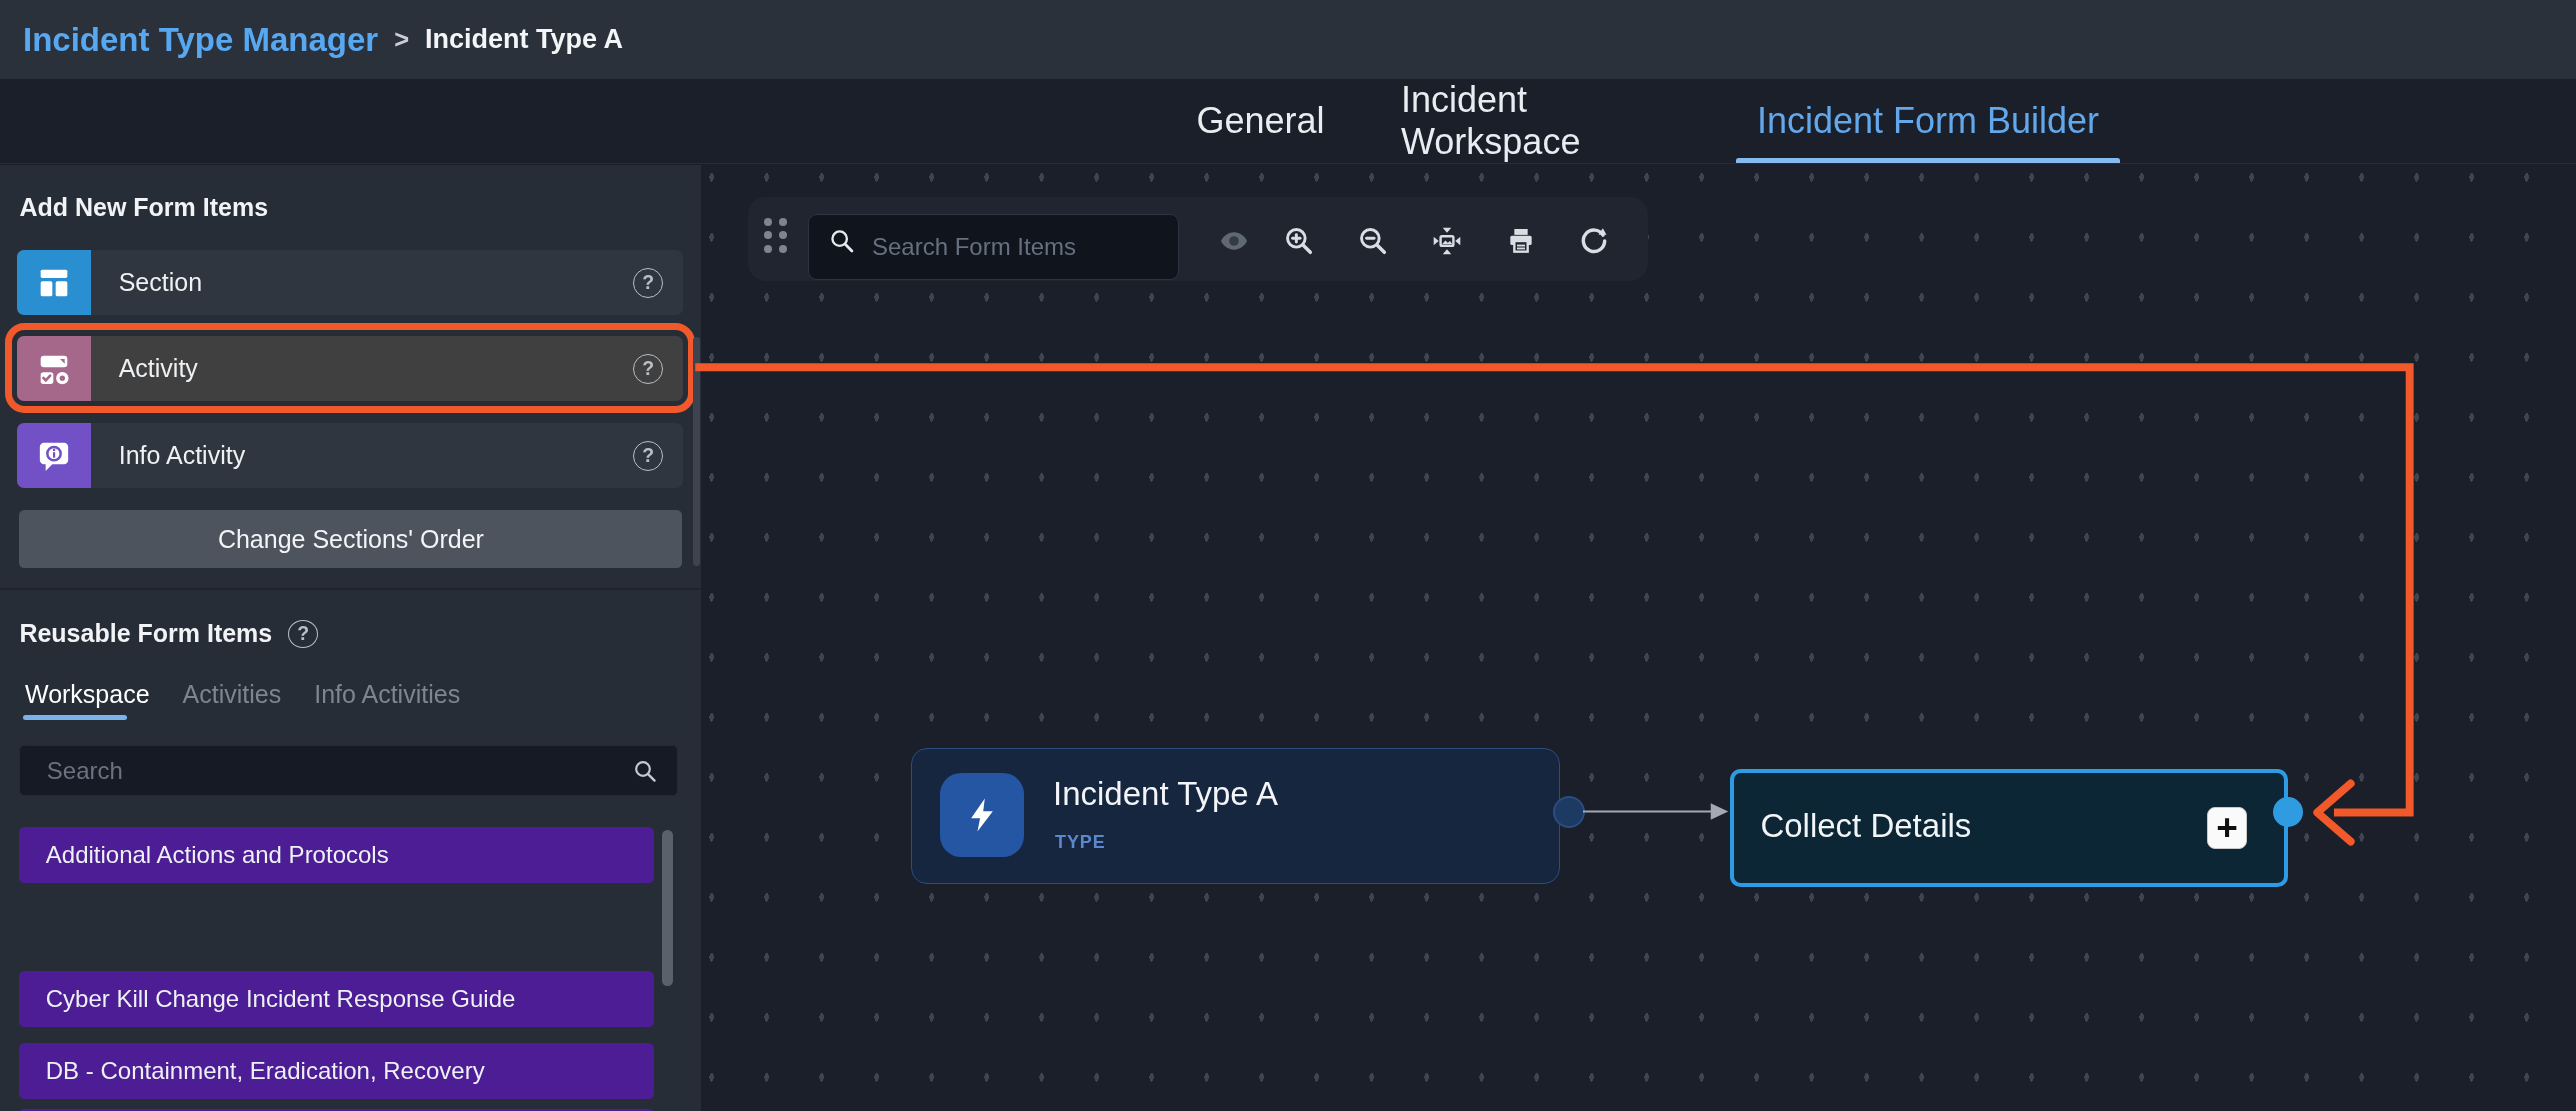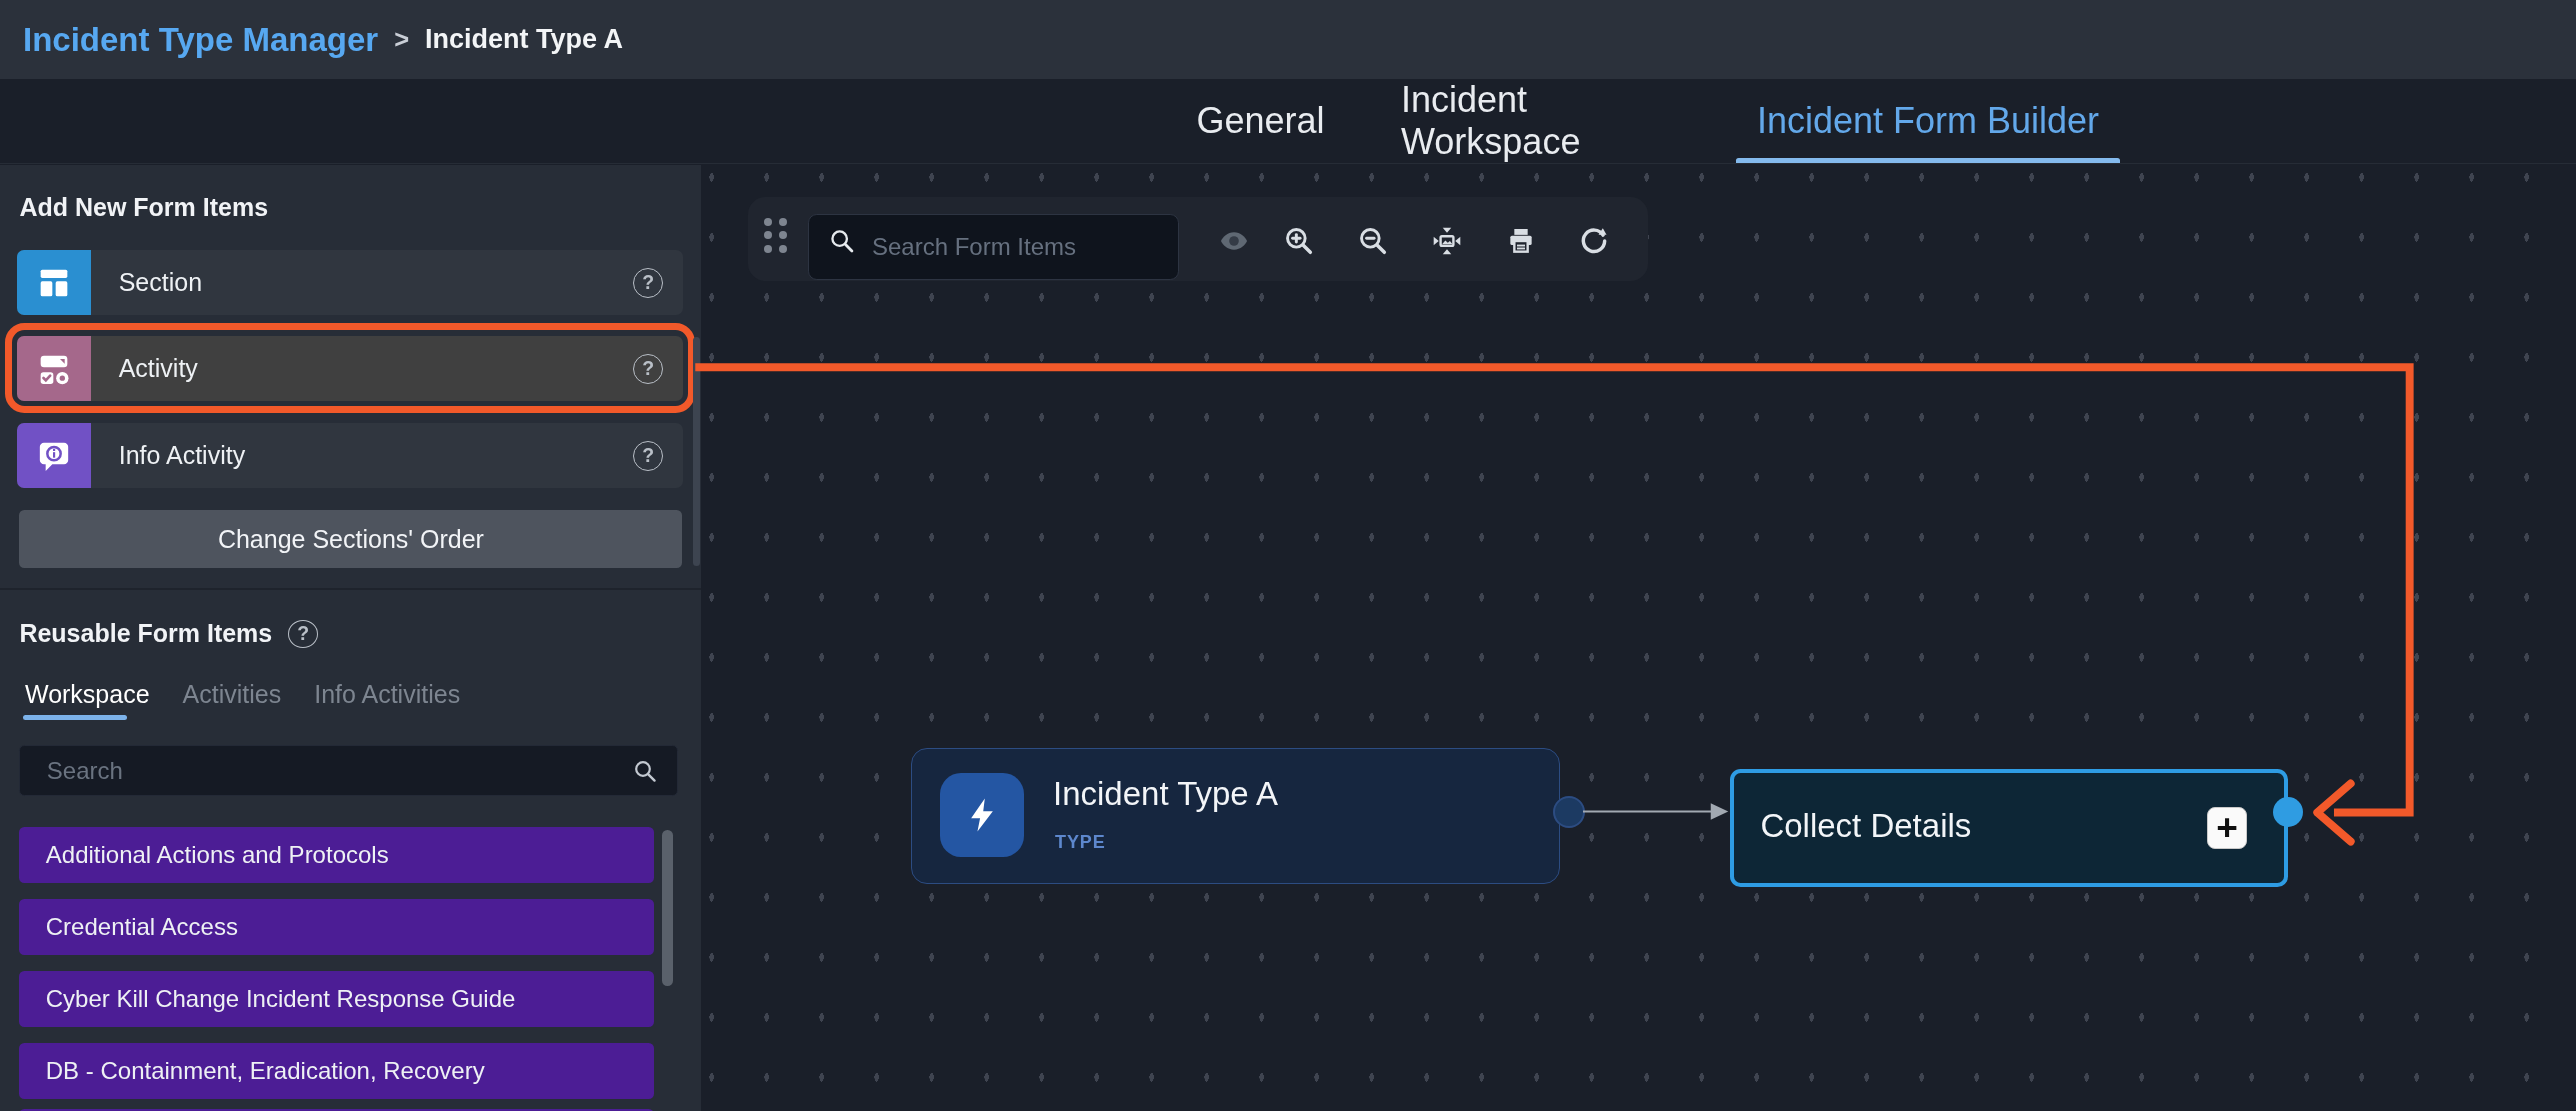--- a/index.html
+++ b/index.html
@@ -194,23 +194,20 @@
       <svg width="26.4" height="26.4" viewBox="0 0 24 24">
         <circle cx="10" cy="10" r="6.2" fill="none" stroke="#c3c9d1" stroke-width="2"></circle>
         <line x1="14.8" y1="14.8" x2="20.5" y2="20.5" stroke="#c3c9d1" stroke-width="2.2" stroke-linecap="round"></line>
       </svg>
     </span>
   </div>
 
   <div class="list-item" style="top:662px;">
     <span>Additional Actions and Protocols</span>
   </div>
-  <div class="list-item" style="top:734px;">
-    <span>Credential Access</span>
-  </div>
   <div class="list-item" style="top:806px;">
     <span>Cyber Kill Change Incident Response Guide</span>
   </div>
   <div class="list-item" style="top:878px;">
     <span>DB - Containment, Eradication, Recovery</span>
   </div>
   <div class="list-item" style="top:944px;"></div>
 
   <div id="list-scrollbar" class="abs"></div>
   <div id="sidebar-scrollbar" class="abs"></div>

